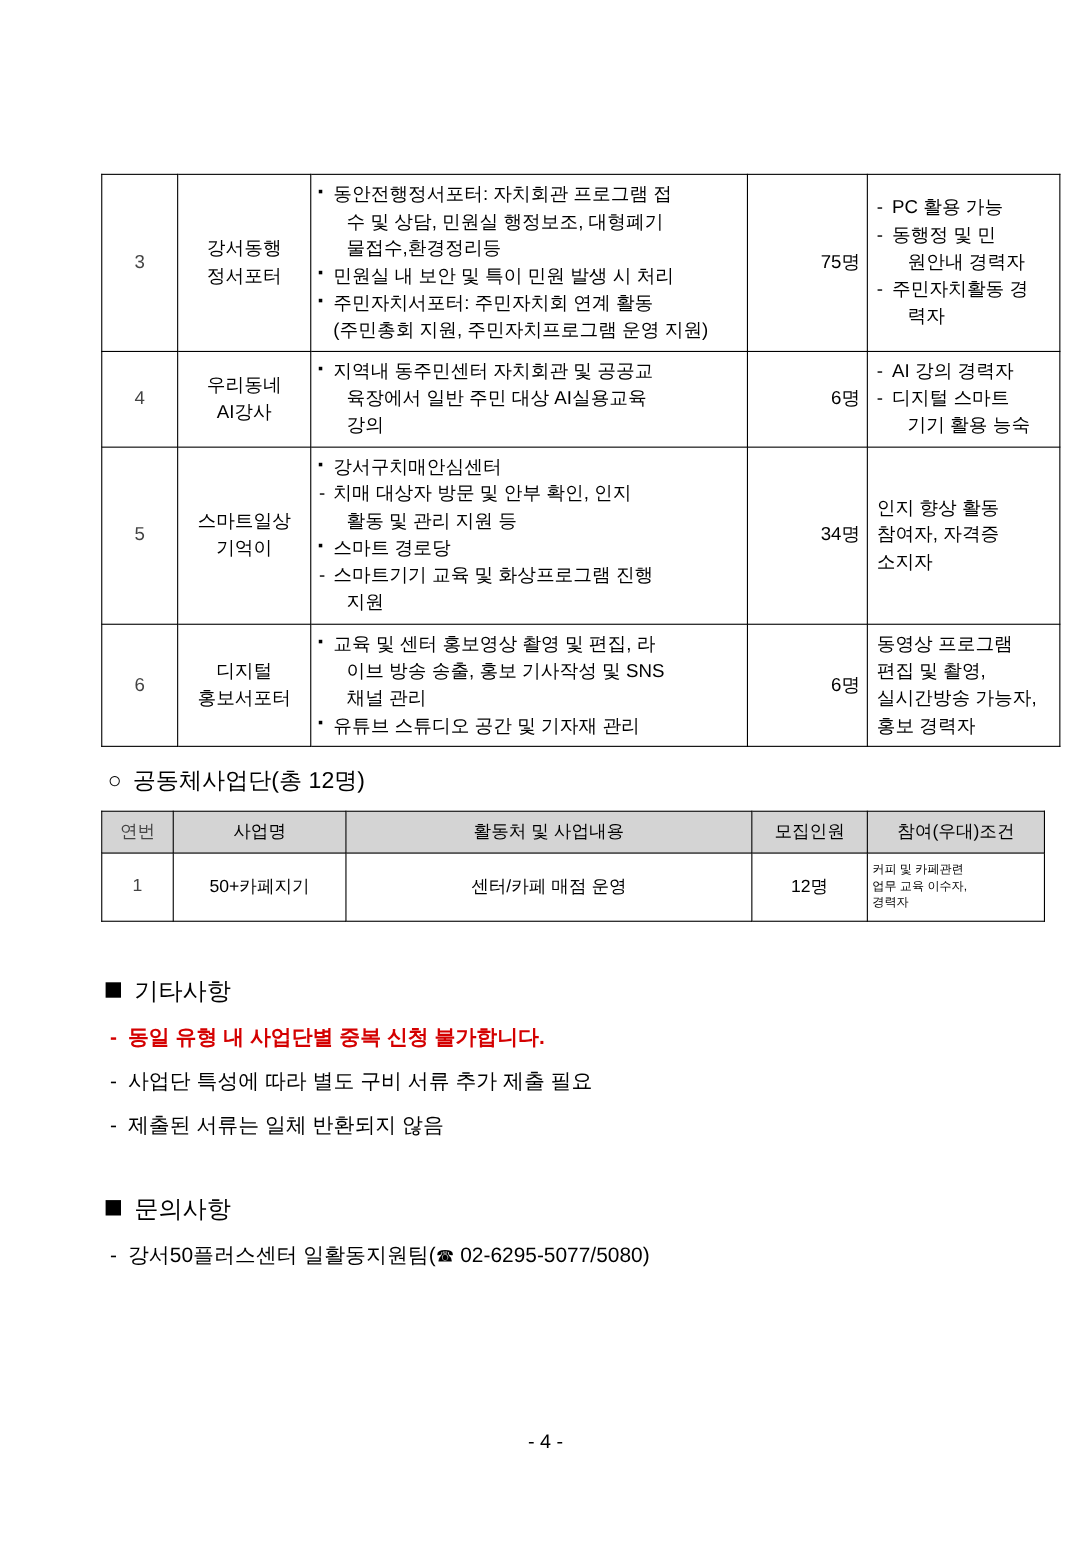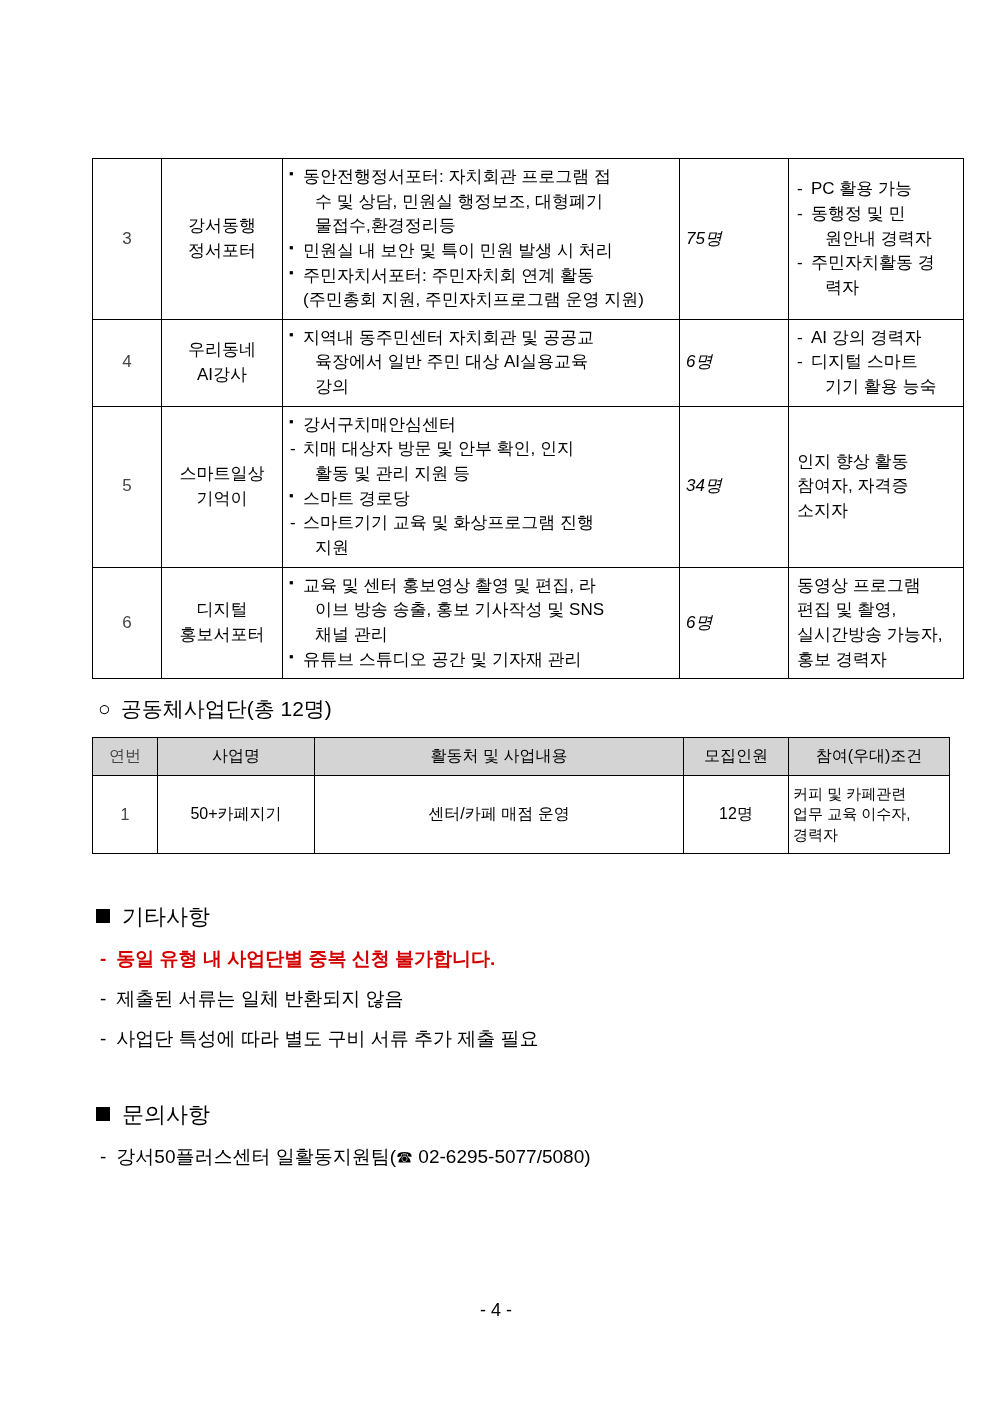--- a/index.html
+++ b/index.html
@@ -38,21 +38,21 @@
   table.main-table td {
     border: 1px solid #000;
     vertical-align: middle;
     padding: 6px 6px;
     font-size: 17px;
     line-height: 1.45;
   }
   .col-no { width: 56px; text-align: center; color: #444; }
   .col-name { width: 108px; text-align: center; margin-top: 38px; }
   .col-desc { width: 384px; text-align: left; }
-  .col-cnt { width: 96px; text-align: left; font-style: italic; }
+  .col-cnt { width: 96px; text-align: right; }
   .col-cond { width: 162px; text-align: left; }
 
   .desc-line {
     display: block;
     text-indent: 0;
     padding-left: 14px;
     position: relative;
     white-space: nowrap;
   }
   .desc-line.bullet::before {
@@ -122,21 +122,21 @@
   table.comm-table thead th {
     background: #d4d4d4;
     text-align: center;
     font-size: 16px;
   }
   .c1 { width: 56px; text-align: center; color: #444; }
   .c2 { width: 148px; text-align: center; }
   .c3 { width: 360px; text-align: center; margin-left: 20px; }
   .c4 { width: 96px; text-align: center; }
   .c5 { width: 152px; text-align: left; }
-  .c5 span { display: block; white-space: nowrap; font-size: 15px; line-height: 1.35; }
+  .c5 span { display: block; white-space: nowrap; font-size: 11px; line-height: 1.35; }
 
   
   .sec-sq {
     margin-top: 48px;
     font-size: 22px;
     padding-left: 4px;
   }
   .sec-sq .sq {
     display: inline-block;
     width: 14px; height: 14px;
@@ -290,24 +290,24 @@
       </tbody>
     </table>
 
     <div class="sec-sq">
       <span class="sq"></span><span>기타사항</span>
     </div>
     <div class="bullet-row red">
       <span class="dashmark">-</span><span>동일 유형 내 사업단별 중복 신청 불가합니다.</span>
     </div>
     <div class="bullet-row">
+      <span class="dashmark">-</span><span>사업단 특성에 따라 별도 구비 서류 추가 제출 필요</span>
+    </div>
+    <div class="bullet-row">
       <span class="dashmark">-</span><span>제출된 서류는 일체 반환되지 않음</span>
-    </div>
-    <div class="bullet-row">
-      <span class="dashmark">-</span><span>사업단 특성에 따라 별도 구비 서류 추가 제출 필요</span>
     </div>
 
     <div class="sec-sq">
       <span class="sq"></span><span>문의사항</span>
     </div>
     <div class="bullet-row">
       <span class="dashmark">-</span><span>강서50플러스센터 일활동지원팀(</span><span class="phone-icon">☎</span><span> 02-6295-5077/5080)</span>
     </div>
 
   </div>

